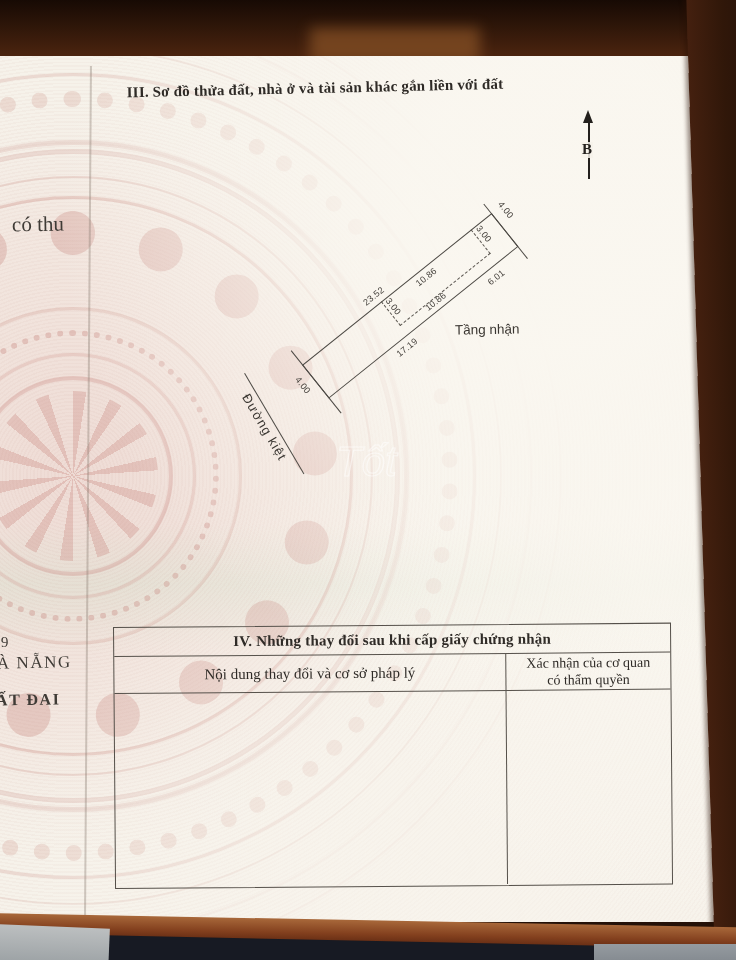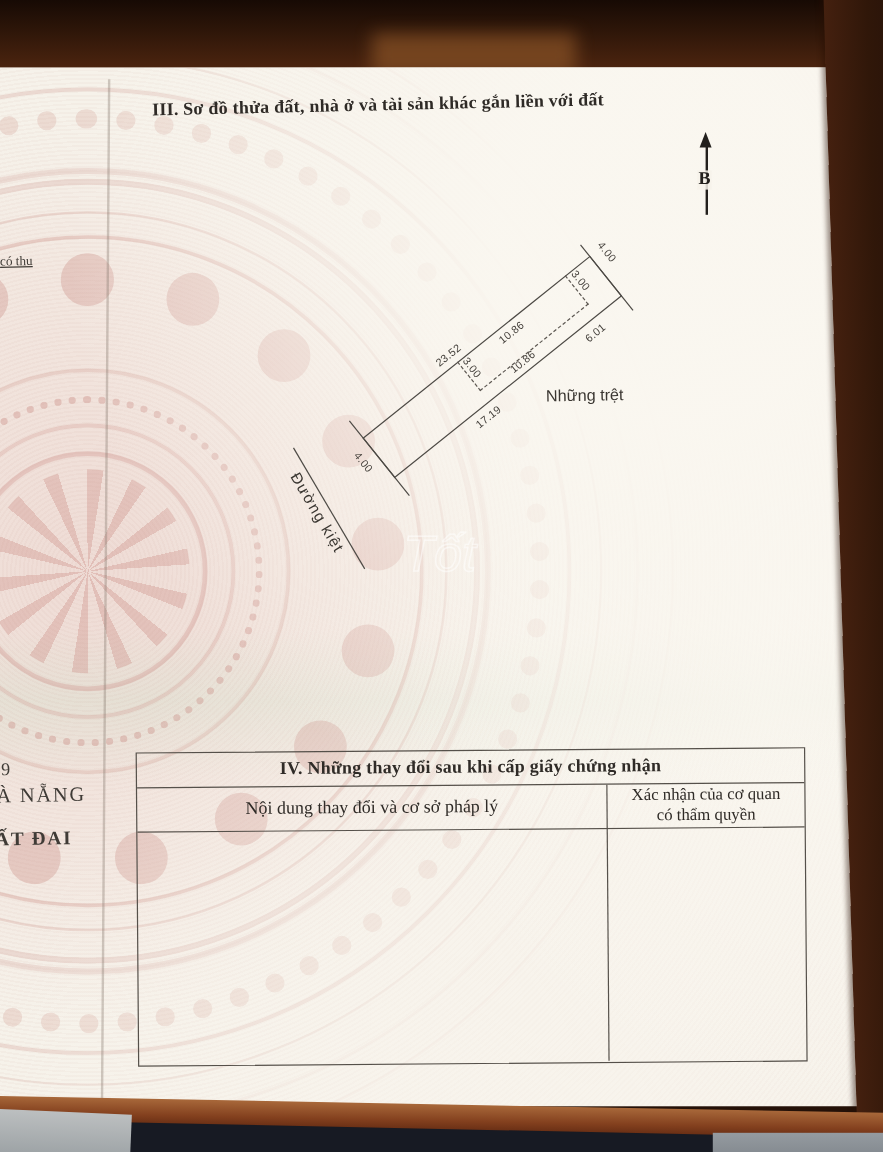--- a/index.html
+++ b/index.html
@@ -57,21 +57,21 @@
            radial-gradient(circle at 78% 17%,rgba(250,247,240,.95) 0 16%,rgba(250,247,240,0) 55%),
            radial-gradient(circle at 97% 58%,rgba(250,247,240,.75) 0 8%,rgba(250,247,240,0) 42%),
            radial-gradient(circle at 60% 95%,rgba(249,245,238,.55) 0 12%,rgba(249,245,238,0) 45%);}
   .fold-line{position:absolute;left:87px;top:66px;width:1.5px;height:850px;
              background:rgba(138,124,112,.38);transform:rotate(.4deg);}
 
   
   .s3-title{position:absolute;left:100px;top:80px;width:430px;text-align:center;
             font-size:15px;font-weight:bold;color:#2e2a26;transform:rotate(-1.3deg);letter-spacing:.2px;}
   .edge-text{position:absolute;color:#3f3b36;transform:rotate(-1deg);white-space:nowrap;}
-  .t-co-thu{left:0px;top:212px;font-size:11px;text-decoration:underline;}
+  .t-co-thu{left:12px;top:212px;font-size:21px;}
   .t-nine{left:1px;top:634px;font-size:15px;}
   .t-danang{left:-3px;top:653px;font-size:17px;letter-spacing:1.5px;}
   .t-datdai{left:-4px;top:691px;font-size:16px;font-weight:bold;letter-spacing:1.5px;}
 
   
   .compass-line{position:absolute;left:588px;top:121px;width:1.6px;height:58px;background:#23201d;}
   .compass-head{position:absolute;left:583px;top:110px;width:0;height:0;
                 border-left:5.5px solid transparent;border-right:5.5px solid transparent;
                 border-bottom:13px solid #23201d;}
   .compass-b{position:absolute;left:581px;top:142px;font-size:15px;font-weight:bold;color:#23201d;
@@ -172,21 +172,21 @@
     <span class="dim d2352">23.52</span>
     <span class="dim d1086t">10.86</span>
     <span class="dim d1086b">10.86</span>
     <span class="dim d300r rot90">3.00</span>
     <span class="dim d300l rot90">3.00</span>
     <span class="dim d400r rot90">4.00</span>
     <span class="dim d400l rot90">4.00</span>
     <span class="dim d601">6.01</span>
     <span class="dim d1719">17.19</span>
   </div>
-  <div class="tangtret">Những trệt</div>
+  <div class="tangtret">Tầng nhận</div>
   <div class="road-line"></div>
   <div class="road-label">Đường kiệt</div>
 
   <div class="wm-ghost">Tốt</div>
 
   <div class="edge-text t-co-thu">có thu</div>
   <div class="edge-text t-nine">9</div>
   <div class="edge-text t-danang">À NẴNG</div>
   <div class="edge-text t-datdai">ẤT ĐAI</div>
 

